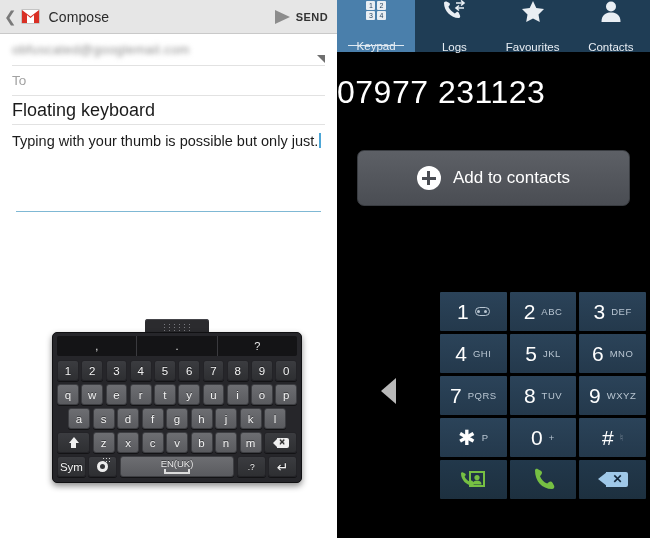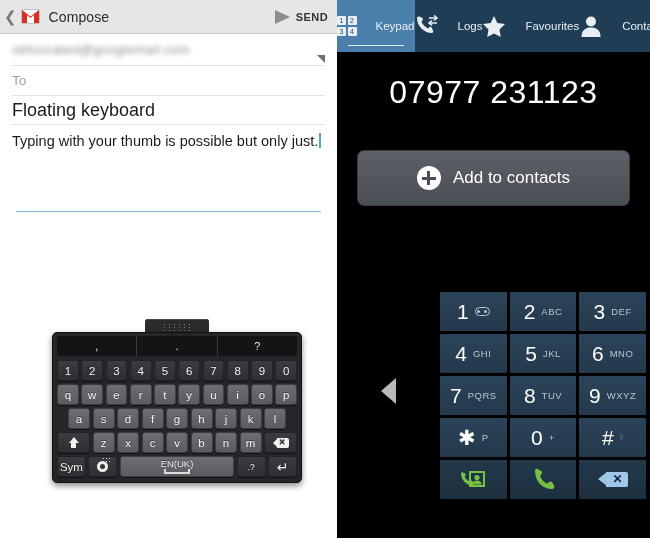--- a/index.html
+++ b/index.html
@@ -87,35 +87,35 @@
   .gear .dots{position:absolute;right:-2px;top:-3px;width:9px;height:5px;
     background-image:radial-gradient(#d8d8d8 0.8px,transparent 0.9px);
     background-size:3px 3px;}
   .punct { flex-direction:column; line-height:8px; font-size:8.5px; }
   .enterk .ent { font-size:14px; color:#f0f0f0; line-height:14px; }
 
   
   .phone { position:absolute; left:337px; top:0; width:313px; height:538px;
     background:#000; }
   .tabs { display:flex; height:52px; background:#1f3d55; }
-  .tab { flex:1; display:flex; flex-direction:row; align-items:center;
+  .tab { flex:1; display:flex; flex-direction:column; align-items:center;
     justify-content:center; gap:19px; position:relative; }
   .tab.active { background:#4a7fab; }
   .tab.active:after { content:""; position:absolute; left:14%; right:14%; bottom:6px;
     height:1.5px; background:#dfe9f2; }
   .tab .tlabel { font-size:11.5px; color:#e8eef4; }
   .tab .ticon { height:22px; display:flex; align-items:center; justify-content:center; }
   .keypadicon { display:grid; grid-template-columns:9px 9px; grid-template-rows:9px 9px;
     gap:1.5px; }
   .keypadicon i { background:#e9eef3; color:#27455f; font-size:7px; font-style:normal;
     display:flex; align-items:center; justify-content:center; line-height:1;
     border-radius:1px; }
 
   .number-display { height:80px; display:flex; align-items:center;
-    justify-content:center; }
+    }
   .number-display span { font-size:32px; color:#fff; letter-spacing:.5px;
     font-weight:300; }
   .addcontacts { margin:18px 20px 0 20px; height:56px;
     background:linear-gradient(#5d6066,#4a4d53); border-radius:7px;
     display:flex; align-items:center; justify-content:center; gap:12px;
     border:1px solid #393c41; }
   .plus-icon { width:24px;height:24px;border-radius:50%;background:#fff;
     position:relative; }
   .plus-icon:before,.plus-icon:after{content:"";position:absolute;background:#4a4d53;}
   .plus-icon:before{left:5px;right:5px;top:10.5px;height:3px;}

